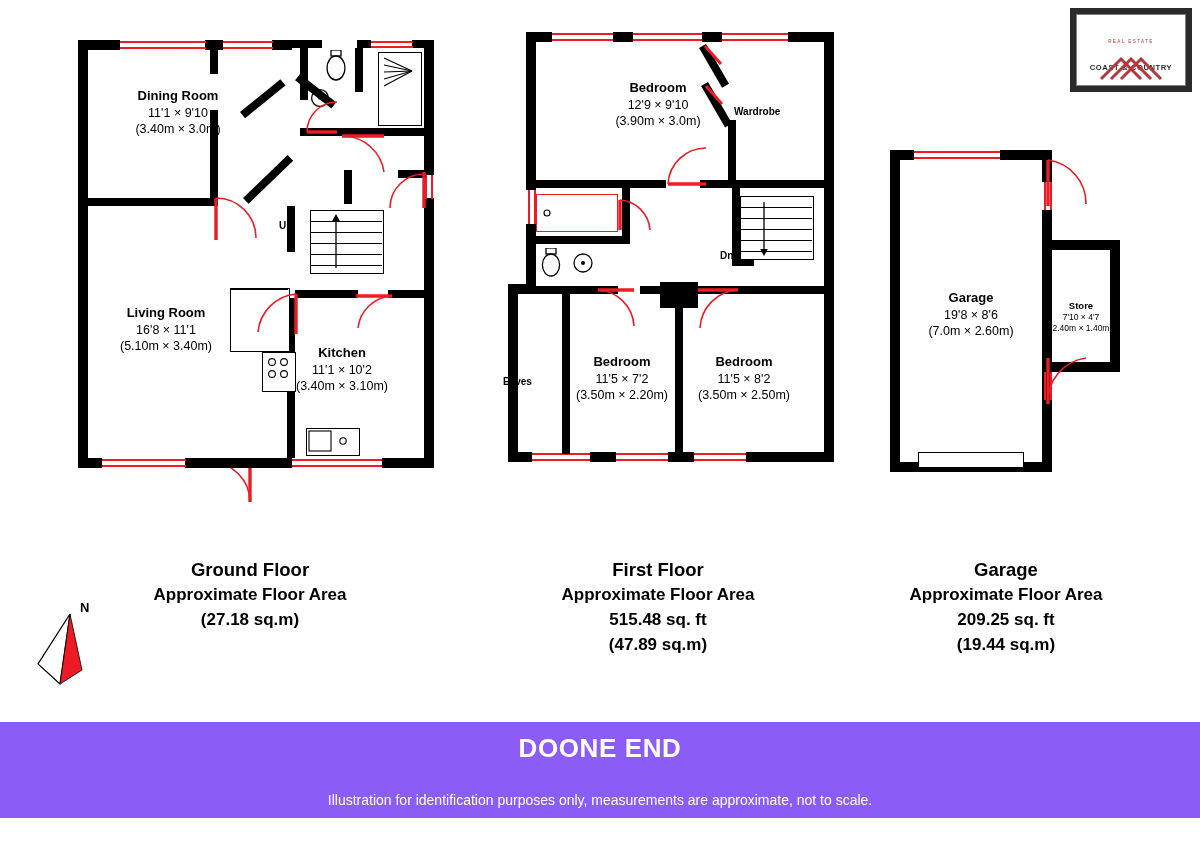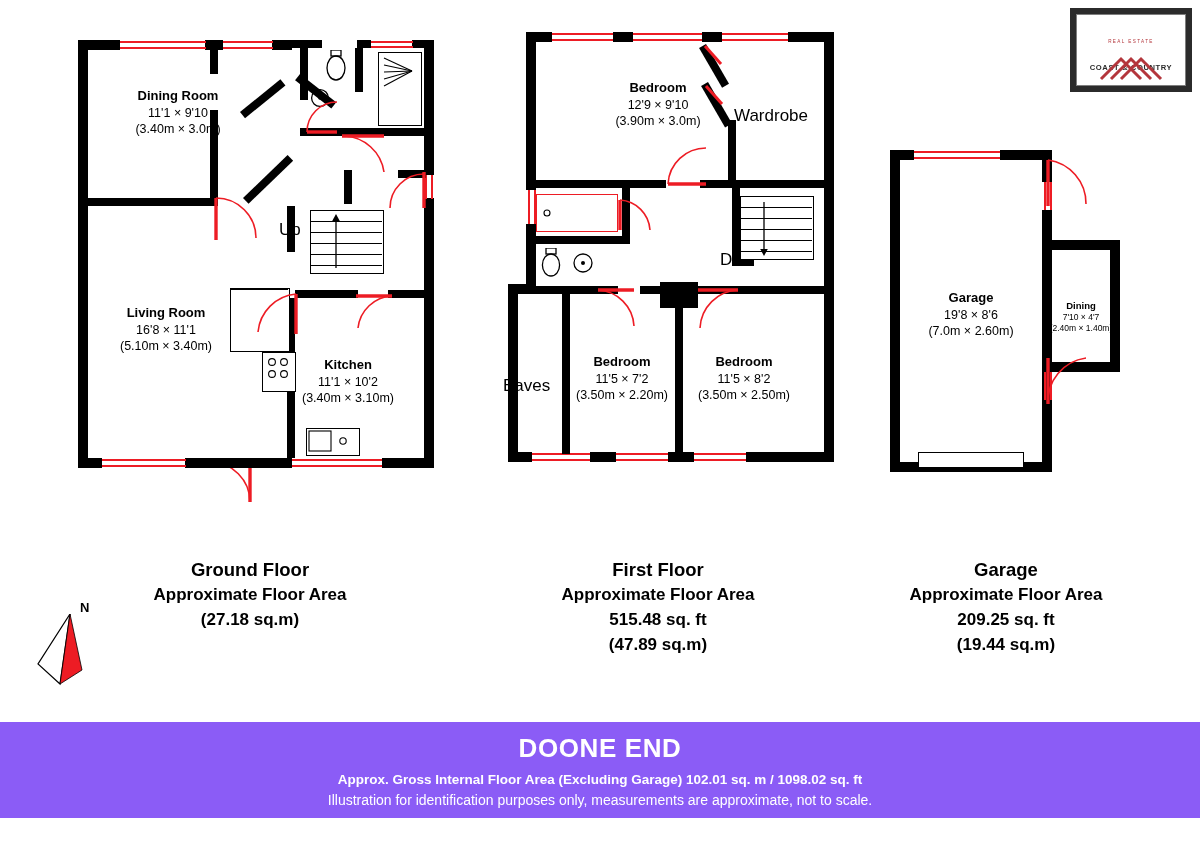--- a/index.html
+++ b/index.html
@@ -39,22 +39,22 @@
     color: #000000;
     white-space: nowrap;
   }
   .roomlabel .nm { font-weight: bold; font-size: 13px; display: block; }
   .roomlabel .d1 { display: block; }
   .roomlabel .d2 { display: block; }
   .roomlabel.small { font-size: 8.5px; line-height: 1.25; }
   .roomlabel.small .nm { font-size: 9.5px; }
   .plain {
     position: absolute;
-    font-size: 17px;
-    font-weight: normal;
+    font-size: 10px;
+    font-weight: bold;
     white-space: nowrap;
   }
 
   
   .caption {
     position: absolute;
     text-align: center;
     font-weight: bold;
     line-height: 1.46;
     font-size: 17px;
@@ -279,21 +279,21 @@
     <div class="roomlabel" style="left:104px; top:88px; width:148px;">
       <span class="nm">Dining Room</span>
       <span class="d1">11'1 × 9'10</span>
       <span class="d2">(3.40m × 3.0m)</span>
     </div>
     <div class="roomlabel" style="left:92px; top:305px; width:148px;">
       <span class="nm">Living Room</span>
       <span class="d1">16'8 × 11'1</span>
       <span class="d2">(5.10m × 3.40m)</span>
     </div>
-    <div class="roomlabel" style="left:274px; top:345px; width:148px;margin-top:12px;">
+    <div class="roomlabel" style="left:268px; top:345px; width:148px;">
       <span class="nm">Kitchen</span>
       <span class="d1">11'1 × 10'2</span>
       <span class="d2">(3.40m × 3.10m)</span>
     </div>
   </div>
 
   <div class="abs" style="left:470px; top:0; width:400px; height:520px;">
 
     <div class="wall" style="left:56px; top:32px; width:20px; height:10px;"></div>
     <div class="wall" style="left:56px; top:32px; width:26px; height:10px;"></div>
@@ -440,21 +440,21 @@
       <path d="M2 48 A44 44 0 0 1 40 2" fill="none" stroke="#ed1c24" stroke-width="1.6"></path>
       <line x1="2" y1="2" x2="2" y2="48" stroke="#ed1c24" stroke-width="3.4"></line>
     </svg>
 
     <div class="roomlabel" style="left:26px; top:290px; width:150px;">
       <span class="nm">Garage</span>
       <span class="d1">19'8 × 8'6</span>
       <span class="d2">(7.0m × 2.60m)</span>
     </div>
     <div class="roomlabel small" style="left:170px; top:300px; width:82px;">
-      <span class="nm">Dining</span>
+      <span class="nm">Store</span>
       <span class="d1">7'10 × 4'7</span>
       <span class="d2">(2.40m × 1.40m)</span>
     </div>
   </div>
 
   <div class="caption" style="left:105px; top:556px; width:290px;">
     <span class="t">Ground Floor</span>
     <span class="l2">Approximate Floor Area</span>
     <span class="l4">(27.18 sq.m)</span>
   </div>
@@ -474,17 +474,16 @@
   <div id="compass">
     <div class="nlab">N</div>
     <svg style="position:absolute; left:0; top:14px;" width="72" height="82" viewBox="0 0 72 82">
       <polygon points="34,0 24,70 2,50" fill="#ffffff" stroke="#000000" stroke-width="1.2"></polygon>
       <polygon points="34,0 24,70 46,56" fill="#ed1c24" stroke="#000000" stroke-width="0.8"></polygon>
     </svg>
   </div>
 
   <div id="footer">
     <div class="title">DOONE END</div>
-    <div class="sub1">Approx. Gross Internal Floor Area (Excluding Garage) 102.01 sq. m / 1098.02 sq. ft</div>
     <div class="sub2">Illustration for identification purposes only, measurements are approximate, not to scale.</div>
   </div>
 
 </div>
 
 </body></html>

